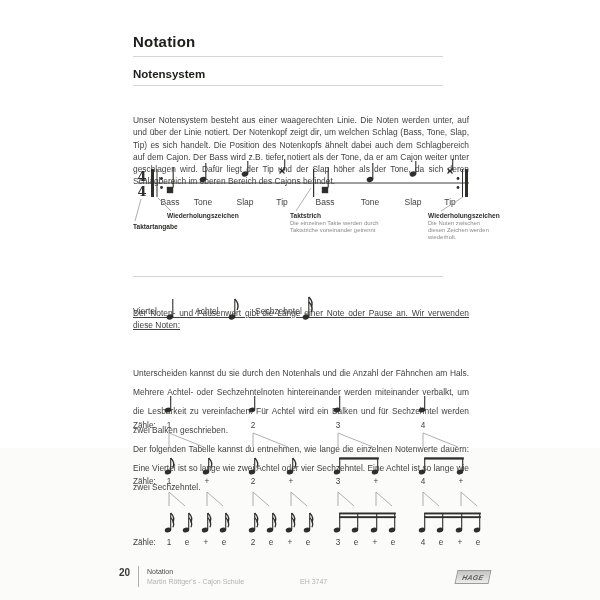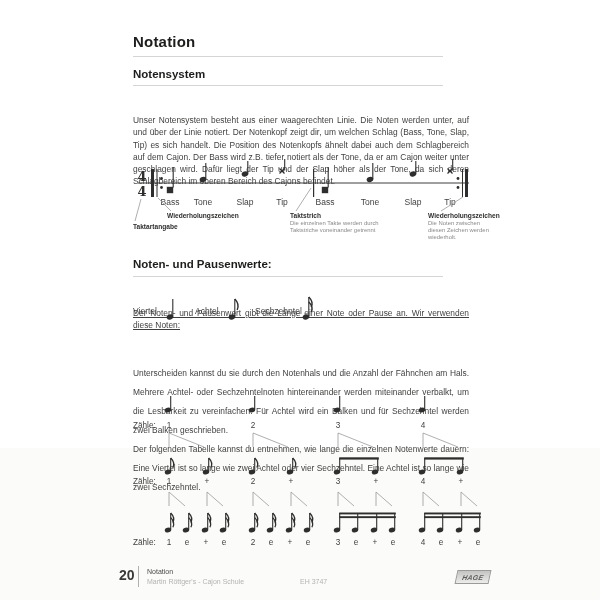--- a/index.html
+++ b/index.html
@@ -17,21 +17,21 @@
   .h2-pausen{top:258px;}
   .rule-pausen{top:276px;}
   .para-intro{top:283px;text-decoration:underline;}
   .para3{top:340px;line-height:19px;}
   svg text{font-family:"Liberation Sans",sans-serif;}
   .tsig{font-family:"DejaVu Serif","Liberation Serif",serif;font-weight:bold;font-size:13px;fill:#2e2e2d;}
   .notelabel{font-size:8.5px;fill:#3f3f3e;}
   .ann{position:absolute;color:#3f3f3e;}
   .ann b{font-size:6.6px;color:#2e2e2d;display:block;}
   .ann .desc{font-size:5.9px;line-height:7.2px;color:#8a8a89;margin-top:1px;}
-  .footer-num{left:119px;top:567px;font-size:14px;font-weight:bold;color:#3a3a39;}
+  .footer-num{left:119px;top:567px;font-size:10px;font-weight:bold;color:#3a3a39;}
   .footer-div{left:138px;top:566px;width:1px;height:21px;background:#b0b0af;}
   .footer-sec{left:147px;top:568px;font-size:7px;color:#4a4a49;}
   .footer-book{left:147px;top:578px;font-size:7px;color:#b3b3b2;}
   .footer-eh{left:300px;top:578px;font-size:7px;color:#b3b3b2;}
   .hage{left:456px;top:570px;width:32px;height:12px;background:linear-gradient(180deg,#c4c4c3,#ececeb);border:0.5px solid #9a9a99;transform:skewX(-12deg);display:flex;align-items:center;justify-content:center;}
   .hage span{font-size:7px;font-weight:bold;font-style:italic;color:#5c5c5b;letter-spacing:0.3px;}
 </style>
 </head>
 <body>
 
@@ -127,21 +127,20 @@
   </div>
   <div class="ann" style="left:290px;top:212px;width:92px;">
     <b>Taktstrich</b>
     <div class="desc">Die einzelnen Takte werden durch Taktstriche voneinander getrennt</div>
   </div>
   <div class="ann" style="left:428px;top:212px;width:62px;">
     <b>Wiederholungszeichen</b>
     <div class="desc">Die Noten zwischen diesen Zeichen werden wiederholt.</div>
   </div>
 
-  <div class="abs h2 h2-pausen">Noten- und Pausenwerte:</div>
   <div class="abs rule rule-pausen"></div>
   <div class="abs para para-intro">Der Noten- und Pausenwert gibt die Länge einer Note oder Pause an. Wir verwenden diese Noten:</div>
 
   <svg class="abs" style="left:125px;top:292px;" width="360" height="34" viewBox="0 0 360 34">
     <text x="8" y="22" class="notelabel">Viertel</text>
     <g fill="#2e2e2d">
       <ellipse cx="45" cy="25" rx="3.4" ry="2.5" transform="rotate(-18 45 25)"></ellipse>
       <line x1="47.8" y1="24.5" x2="47.8" y2="7" stroke="#2e2e2d" stroke-width="1.1"></line>
     </g>
     <text x="70" y="22" class="notelabel">Achtel</text>

